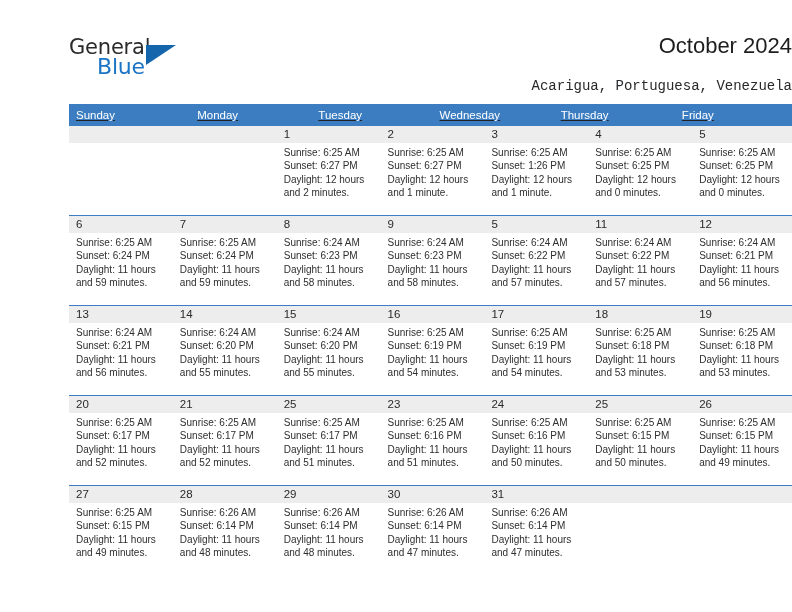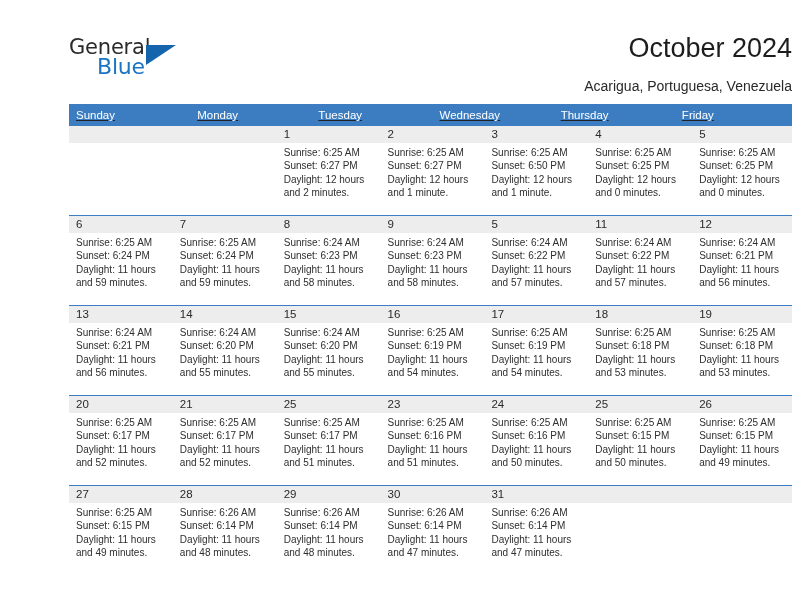--- a/index.html
+++ b/index.html
@@ -64,35 +64,35 @@
     width: 0;
     height: 0;
     border-left: 30px solid #1565ad;
     border-bottom: 20px solid transparent;
   }
 
   .title {
     position: absolute;
     right: 36px;
     top: 33px;
-    font-size: 27px;
+    font-size: 22px;
     font-weight: 400;
     color: #1d1d1d;
     font-family: "Liberation Sans", sans-serif;
     text-align: center;
     white-space: nowrap;
   }
   .subtitle {
     position: absolute;
     right: 36px;
     top: 78px;
     font-size: 14px;
     font-weight: 400;
     color: #28292b;
-    font-family: Liberation Sans, sans-serif;
+    font-family: Liberation Mono, monospace;
     text-align: right;
     white-space: nowrap;
   }
 
   
   .calendar {
     position: absolute;
     left: 33px;
     top: 104px;
     width: 727px;
@@ -219,21 +219,21 @@
               <div>Sunset: 6:27 PM</div>
               <div class="wrap">Daylight: 12 hours and 1 minute.</div>
             </div>
           </div>
           <div class="day-cell">
             <div class="day-num-band">
               <span class="day-num">3</span>
             </div>
             <div class="day-info">
               <div>Sunrise: 6:25 AM</div>
-              <div>Sunset: 6:50 PM</div>
+              <div>Sunset: 1:26 PM</div>
               <div class="wrap">Daylight: 12 hours and 1 minute.</div>
             </div>
           </div>
           <div class="day-cell">
             <div class="day-num-band">
               <span class="day-num">4</span>
             </div>
             <div class="day-info">
               <div>Sunrise: 6:25 AM</div>
               <div>Sunset: 6:25 PM</div>

